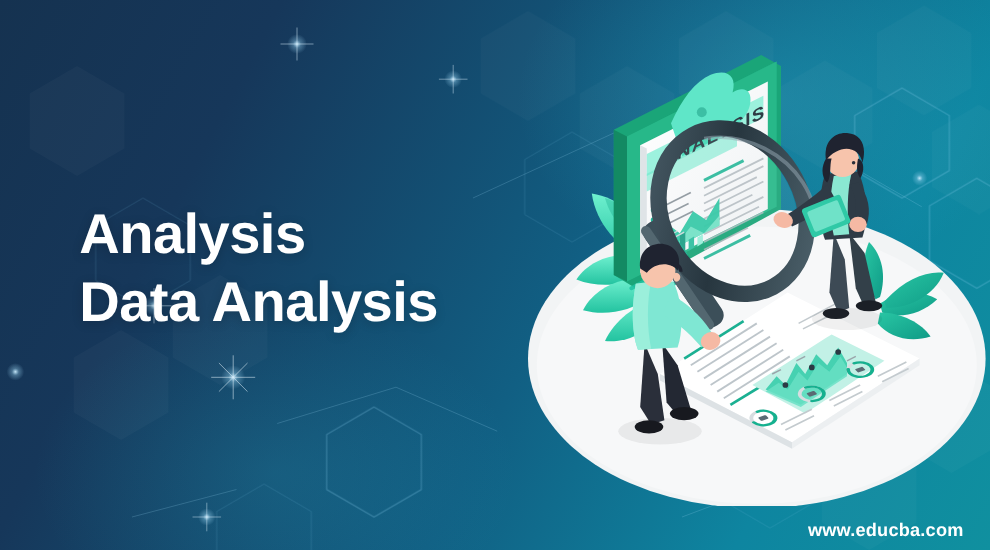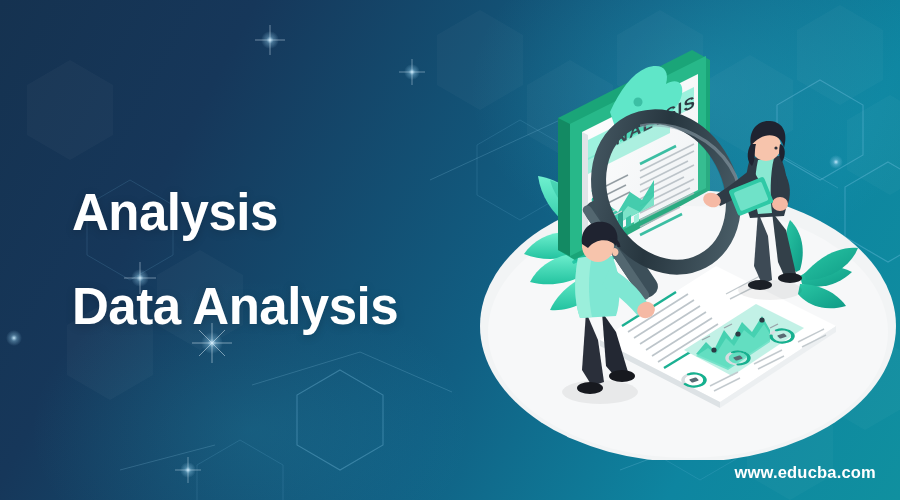--- a/index.html
+++ b/index.html
@@ -8,23 +8,23 @@
     font-family:"Liberation Sans","DejaVu Sans",sans-serif;
     background:linear-gradient(118deg,#153250 0%,#16375a 22%,#115f83 56%,#0e85a0 80%,#10909f 100%);
   }
   #bgdeco{position:absolute;inset:0;width:900px;height:500px;}
   #illo{position:absolute;left:470px;top:40px;width:430px;height:420px;}
   .headline{
     position:absolute;left:72px;top:182px;width:420px;
     color:#ffffff;font-size:51px;font-weight:bold;line-height:1.21;
     letter-spacing:-0.5px;text-shadow:0 2px 10px rgba(0,0,0,.18);
   }
-  .headline .l2{display:block;margin-top:32px;}
+  .headline .l2{display:block;}
   .url{
-    position:absolute;right:24px;bottom:18px;color:#ffffff;
+    position:absolute;right:24px;bottom:8px;color:#ffffff;
     font-size:16.5px;font-weight:bold;letter-spacing:.2px;
   }
 </style>
 </head>
 <body>
 
 <div id="stage">
 
   <svg id="bgdeco" viewBox="0 0 900 500" xmlns="http://www.w3.org/2000/svg">
     <defs>

